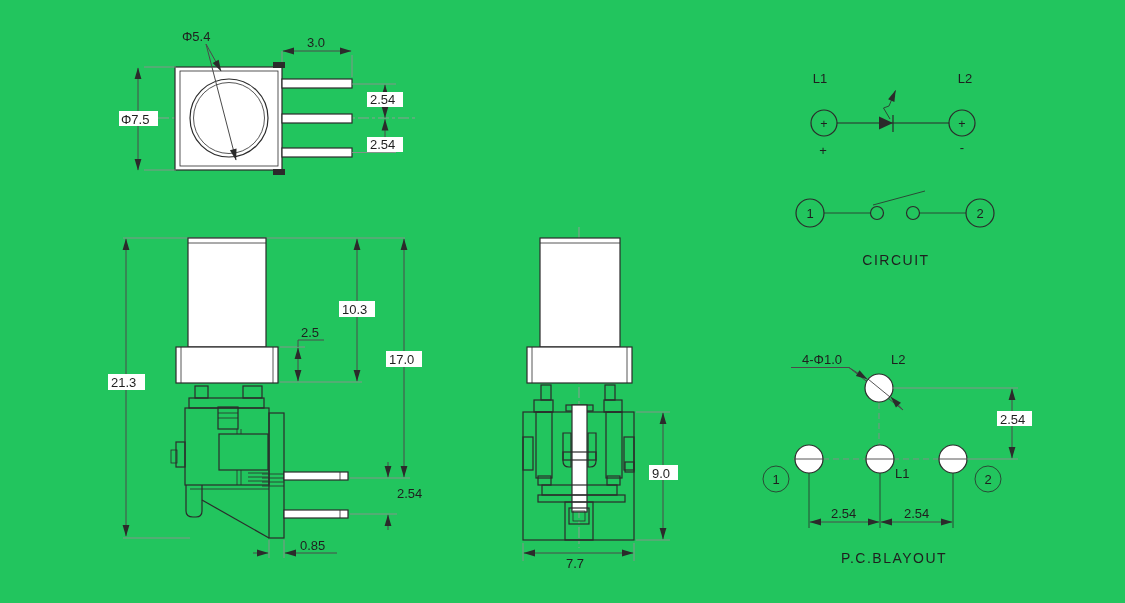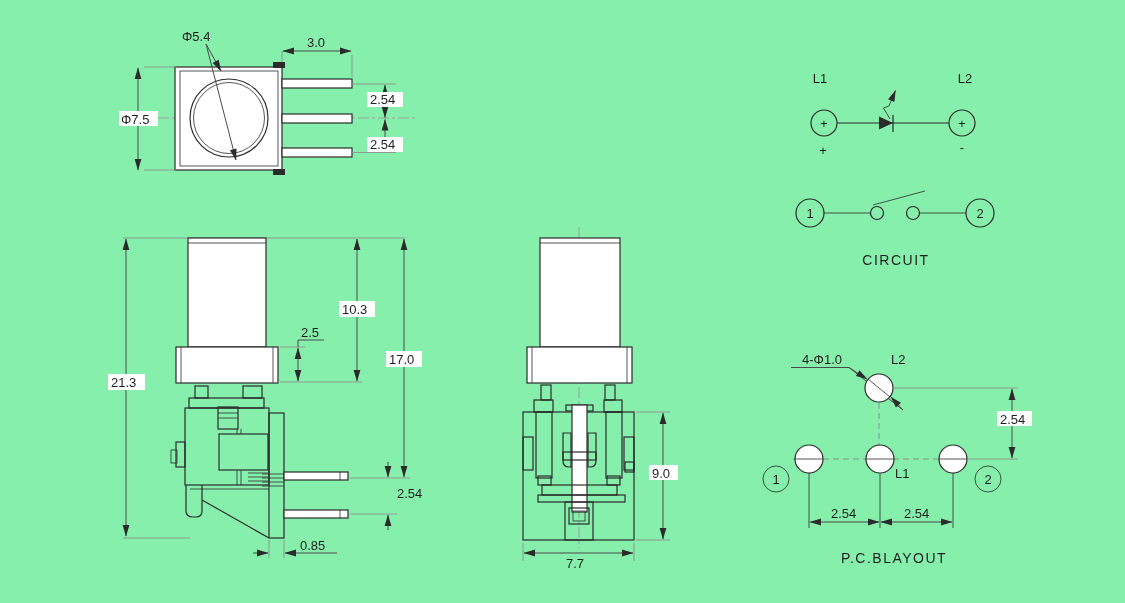--- a/index.html
+++ b/index.html
@@ -1,16 +1,16 @@
 <!DOCTYPE html>
 <html><head>
 <meta charset="utf-8">
 <style>
   html,body{margin:0;padding:0;background:#ffffff;}
-  #stage{position:relative;width:1125px;height:603px;background:#86efac;overflow:hidden;}
+  #stage{position:relative;width:1125px;height:603px;background:#22c55e;overflow:hidden;}
   svg{display:block;}
   text{font-family:"Liberation Sans", sans-serif; fill:#1f1f1f;}
   .t13{font-size:13px;}
   .t12{font-size:12.5px;}
   .title{font-size:14px; letter-spacing:1.5px;}
   .s{stroke:#2b2b2b;stroke-width:1.2;fill:none;stroke-linejoin:miter;stroke-linecap:butt;}
   .sf{stroke:#2b2b2b;stroke-width:1.2;fill:#ffffff;}
   .thin{stroke:#2b2b2b;stroke-width:0.8;fill:none;}
   .dim{stroke:#4a4a4a;stroke-width:1;fill:none;}
   .ext{stroke:#909090;stroke-width:0.9;fill:none;}

